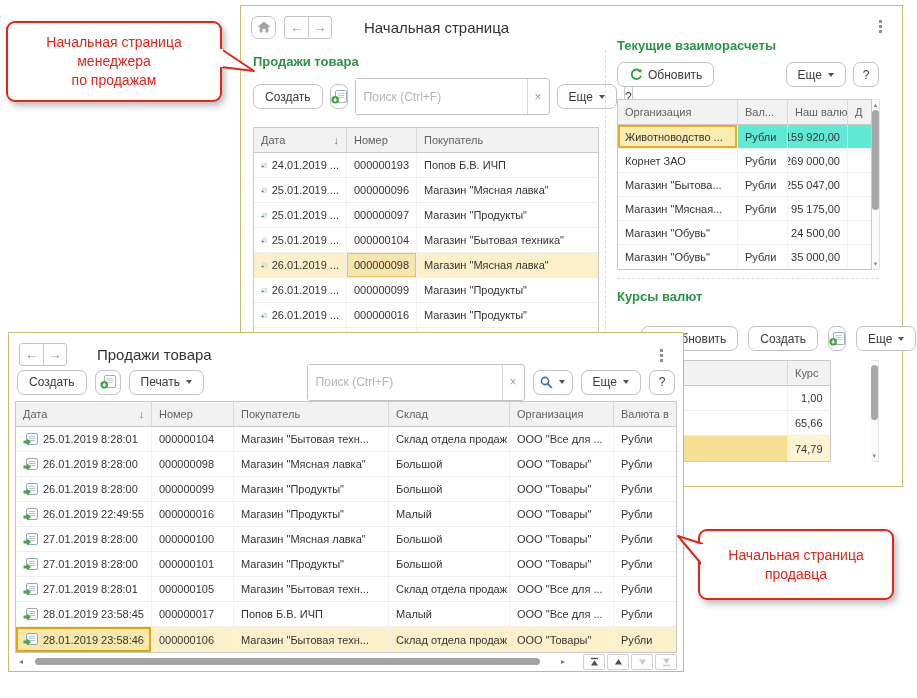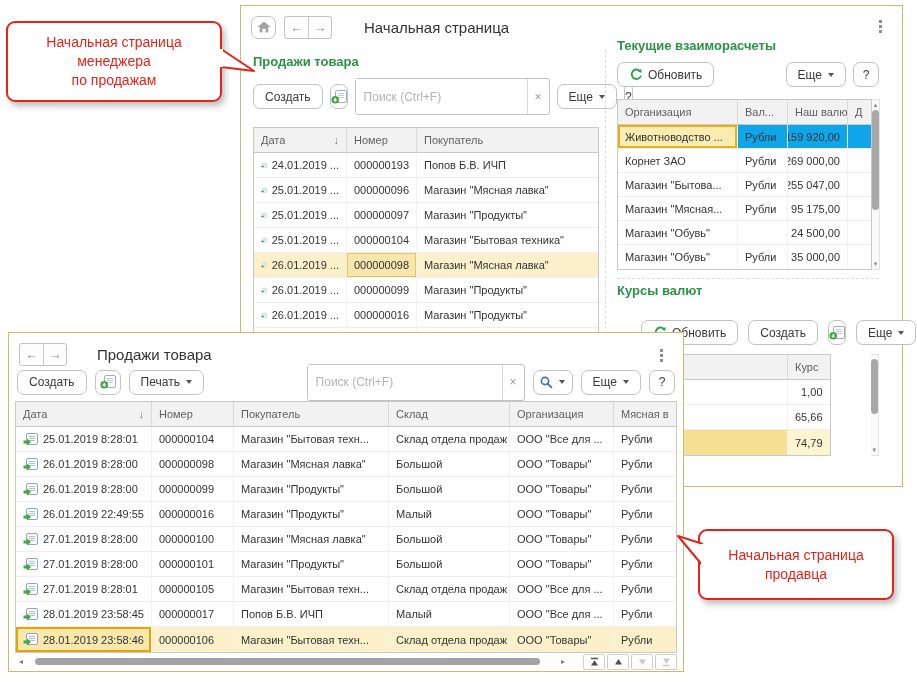--- a/index.html
+++ b/index.html
@@ -68,21 +68,21 @@
   .hw-title { margin-left:32px; font-size:15px; color:#333; }
   .hw-kebab { position:absolute; right:16px; top:10px; }
   .hw-sales { position:absolute; left:12px; top:48px; width:346px; }
   .hw-vdivider { position:absolute; left:364px; top:44px; bottom:12px;
     border-left:1px dashed #DCDCDC; }
   .hw-right { position:absolute; left:376px; top:32px; width:262px; }
   .toolbar { display:flex; align-items:center; gap:7px; margin-top:9px; }
   .hw-sales .grid, .hw-right .grid { margin-top:12px; }
   .spacer { flex:1; }
   .hdash { border-top:1px dashed #DCDCDC; margin-top:8px; }
-  .rates-title { margin-top:4px; }
+  .rates-title { margin-top:10px; }
   .rates-toolbar { margin-top:22px; margin-left:24px; display:flex;
     align-items:center; gap:10px; }
   .tbl-wrap { display:flex; align-items:stretch; margin-top:12px; }
   .tbl-wrap .grid { margin-top:0; flex:1; }
   .rates-wrap { margin-top:9px;gap:40px; }
 
   
   .c-date{width:93px;} .c-num{width:70px;} .c-buyer{flex:1;}
   
   .s-contr{width:120px;} .s-cur{width:50px;} .s-debt{width:60px;} .s-clip{width:23px;}
@@ -294,21 +294,21 @@
       <span class="btn icon-only">?</span>
     </div>
     <div class="tbl-wrap">
       <div class="grid">
         <div class="g-head">
           <div class="gh s-contr">Организация</div>
           <div class="gh s-cur">Вал...</div>
           <div class="gh s-debt">Наш валют</div>
           <div class="gh s-clip">Д</div>
         </div>
-        <div class="g-row row-h24" style="background:#0ea5e9">
+        <div class="g-row row-h24" style="background:#5eead4">
           <div class="gc s-contr" style="background:#FAEBB3;box-shadow:inset 0 0 0 2px #E5AF1E">Животноводство ...</div>
           <div class="gc s-cur">Рубли</div>
           <div class="gc s-debt num">159 920,00</div>
           <div class="gc s-clip"></div>
         </div>
         <div class="g-row row-h24">
           <div class="gc s-contr">Корнет ЗАО</div>
           <div class="gc s-cur">Рубли</div>
           <div class="gc s-debt num">269 000,00</div>
           <div class="gc s-clip"></div>
@@ -448,21 +448,21 @@
     <div class="g-head">
       <div class="gh f-date">
           <span>Дата</span>
           <span class="spacer"></span>
           <span style="color:#777">↓</span>
         </div>
       <div class="gh f-num">Номер</div>
       <div class="gh f-buyer">Покупатель</div>
       <div class="gh f-wh">Склад</div>
       <div class="gh f-org">Организация</div>
-      <div class="gh f-cur">Мясная в</div>
+      <div class="gh f-cur">Валюта в</div>
     </div>
 
     <div class="g-row row-h25">
       <div class="gc f-date">
           <svg width="15" height="13" viewBox="0 0 15 13">
             <rect x="3.5" y="0.5" width="11" height="11" rx="1.5" fill="#FDFDFD" stroke="#93A6BC"></rect>
             <path d="M6 3.5h6M6 5.5h6M6 7.5h6" stroke="#B3C0D0"></path>
             <path d="M0.5 7.5 H4 V5.5 L8 9 L4 12.5 V10.5 H0.5 Z" fill="#45A845"></path>
           </svg>
           <span>25.01.2019 8:28:01</span>

